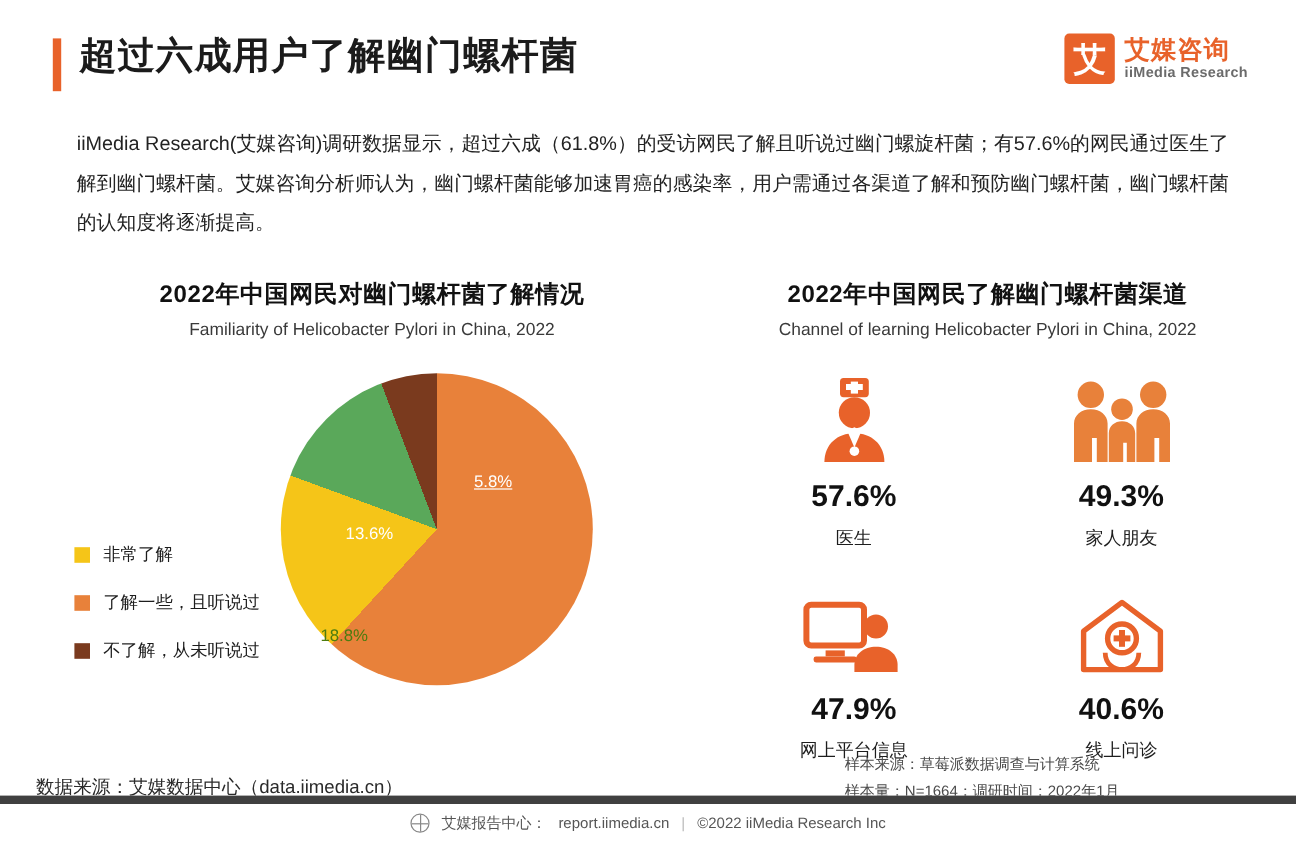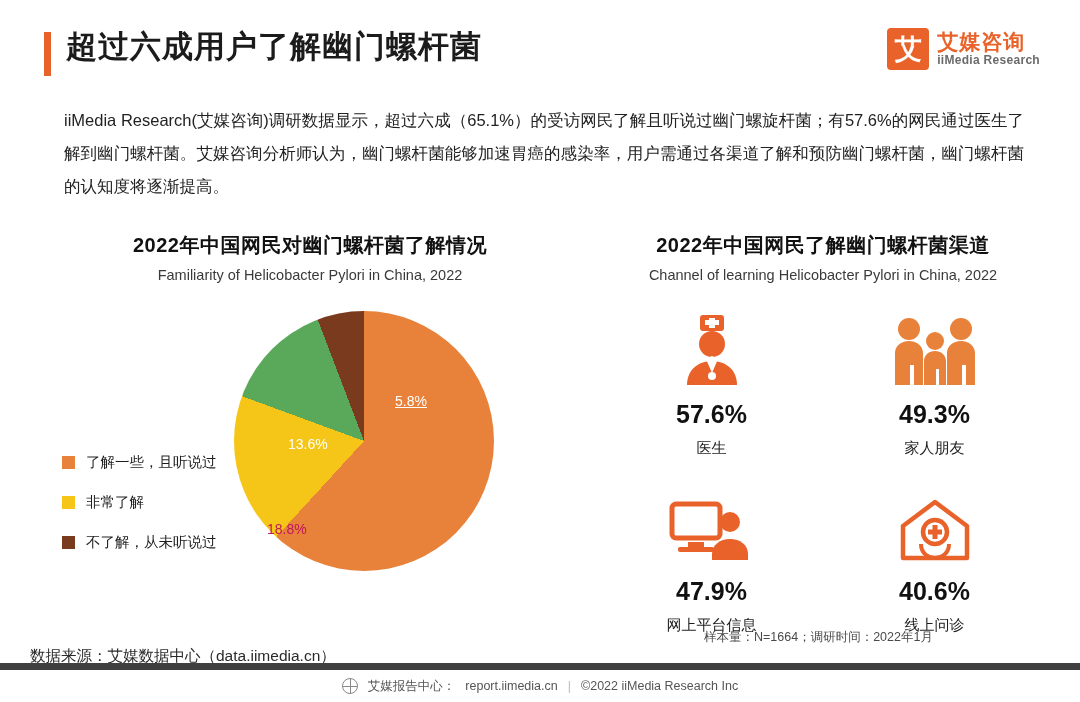--- a/index.html
+++ b/index.html
@@ -134,21 +134,21 @@
     height: 260px;
     border-radius: 50%;
   }
   .pie-label {
     position: absolute;
     font-size: 14px;
     color: #ffffff;
     font-weight: normal;
   }
   .pct-main  { left: 420px; top: 260px; color: #ffffff; }
-  .pct-2     { left: 227px; top: 228px; color: #be185d; }
+  .pct-2     { left: 227px; top: 228px; color: #4d7c0f; }
   .pct-3     { left: 248px; top: 143px; color: #ffffff; }
   .pct-4     { left: 355px; top: 100px; color: #ffffff; text-decoration: underline; }
 
   .legend {
     position: absolute;
     left: 22px;
     top: 160px;
     width: 190px;
   }
   .legend-item {
@@ -275,42 +275,42 @@
     <div class="page-title">超过六成用户了解幽门螺杆菌</div>
     <div class="logo">
       <div class="logo-mark">艾</div>
       <div class="logo-text">
         <div class="logo-cn">艾媒咨询</div>
         <div class="logo-en">iiMedia Research</div>
       </div>
     </div>
   </div>
 
-  <div class="intro">iiMedia Research(艾媒咨询)调研数据显示，超过六成（65.1%）的受访网民了解且听说过幽门螺旋杆菌；有57.6%的网民通过医生了解到幽门螺杆菌。艾媒咨询分析师认为，幽门螺杆菌能够加速胃癌的感染率，用户需通过各渠道了解和预防幽门螺杆菌，幽门螺杆菌的认知度将逐渐提高。</div>
+  <div class="intro">iiMedia Research(艾媒咨询)调研数据显示，超过六成（61.8%）的受访网民了解且听说过幽门螺旋杆菌；有57.6%的网民通过医生了解到幽门螺杆菌。艾媒咨询分析师认为，幽门螺杆菌能够加速胃癌的感染率，用户需通过各渠道了解和预防幽门螺杆菌，幽门螺杆菌的认知度将逐渐提高。</div>
 
   <div class="left-block">
     <div class="chart-title-cn">2022年中国网民对幽门螺杆菌了解情况</div>
     <div class="chart-title-en">Familiarity of Helicobacter Pylori in China, 2022</div>
 
     <div class="pie-area">
       <div class="pie" id="pie-svg-holder" style="background: conic-gradient(rgb(232, 129, 58) 0deg, rgb(232, 129, 58) 222.48deg, rgb(245, 197, 24) 222.48deg, rgb(245, 197, 24) 290.16deg, rgb(90, 168, 90) 290.16deg, rgb(90, 168, 90) 339.12deg, rgb(122, 58, 30) 339.12deg, rgb(122, 58, 30) 360deg);"></div>
 
       <div class="pie-label pct-main">61.8%</div>
       <div class="pie-label pct-2">18.8%</div>
       <div class="pie-label pct-3">13.6%</div>
       <div class="pie-label pct-4">5.8%</div>
 
       <div class="legend">
         <div class="legend-item">
+          <span class="legend-swatch" style="background:#f5c518"></span>
+          <span class="legend-label">非常了解</span>
+        </div>
+        <div class="legend-item">
           <span class="legend-swatch" style="background:#e8813a"></span>
           <span class="legend-label">了解一些，且听说过</span>
-        </div>
-        <div class="legend-item">
-          <span class="legend-swatch" style="background:#f5c518"></span>
-          <span class="legend-label">非常了解</span>
         </div>
         <div class="legend-item">
           <span class="legend-swatch" style="background:#7a3a1e"></span>
           <span class="legend-label">不了解，从未听说过</span>
         </div>
       </div>
     </div>
   </div>
 
   <div class="right-block">
@@ -375,20 +375,21 @@
           </svg>
         </div>
         <div class="icon-value">40.6%</div>
         <div class="icon-caption">线上问诊</div>
       </div>
 
     </div>
   </div>
 
   <div class="source-note">
+    <div>样本来源：草莓派数据调查与计算系统</div>
     <div>样本量：N=1664；调研时间：2022年1月</div>
   </div>
 
   <div class="data-source">数据来源：艾媒数据中心（data.iimedia.cn）</div>
 
   <div class="bottom-bar">
     <span class="globe"></span>
     <span>艾媒报告中心：</span>
     <span>report.iimedia.cn</span>
     <span class="bottom-sep">|</span>

